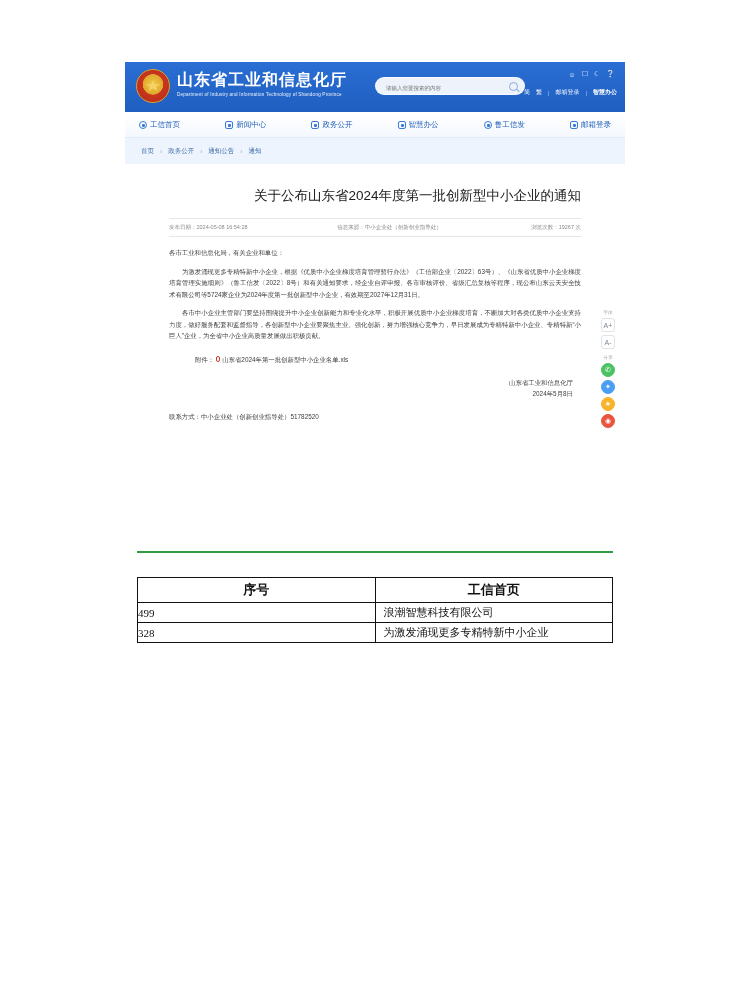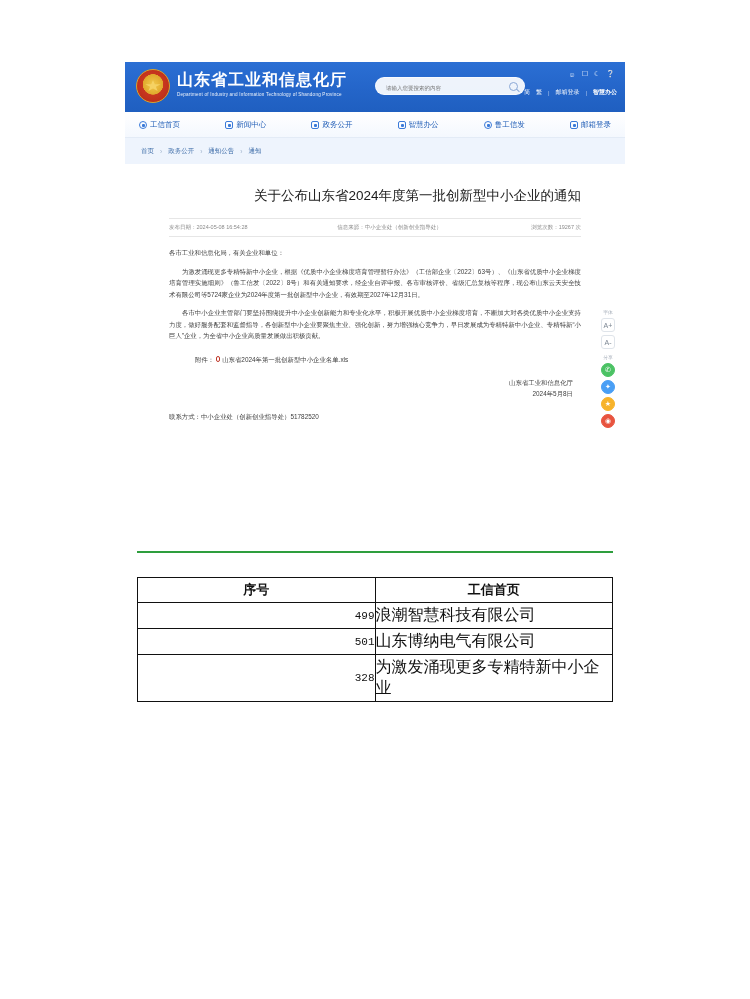--- a/index.html
+++ b/index.html
@@ -325,28 +325,27 @@
     color: #111;
   }
   table.ad-table th {
     font-size: 13px;
     font-weight: bold;
     padding: 3px 0;
     text-align: center;
   }
   table.ad-table td.num {
     width: 80px;
-    text-align: right;
+    text-align: left;
     font-size: 11px;
     padding: 2px 0;
-    font-family: Liberation Mono, monospace;
   }
   table.ad-table td.nm {
-    font-size: 16px;
-    padding: 2px 0;
+    font-size: 11px;
+    padding: 2px 8px;
     text-align: left;
   }
   .ad-mask {
     position: absolute;
     left: 137px;
     top: 713px;
     width: 476px;
     height: 16px;
     background: #fff;
   }
@@ -472,24 +471,20 @@
           <th class="num">序号</th>
           <th>工信首页</th>
         </tr>
       </thead>
       <tbody>
         <tr>
           <td class="num">499</td>
           <td class="nm">浪潮智慧科技有限公司</td>
         </tr>
         <tr>
-          <td class="num">501</td>
-          <td class="nm">山东博纳电气有限公司</td>
-        </tr>
-        <tr>
           <td class="num">328</td>
           <td class="nm">为激发涌现更多专精特新中小企业</td>
         </tr>
       </tbody>
     </table>
   </div>
   <div class="ad-mask"></div>
 
 </div>
 

